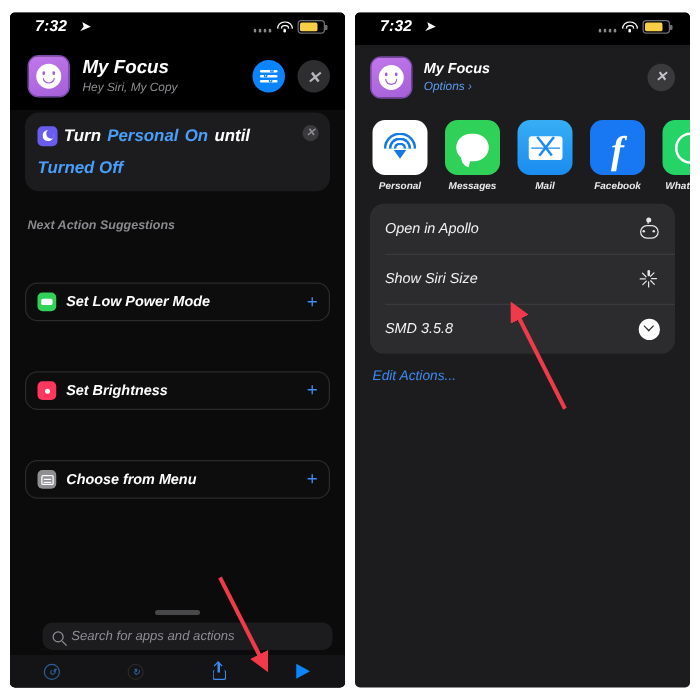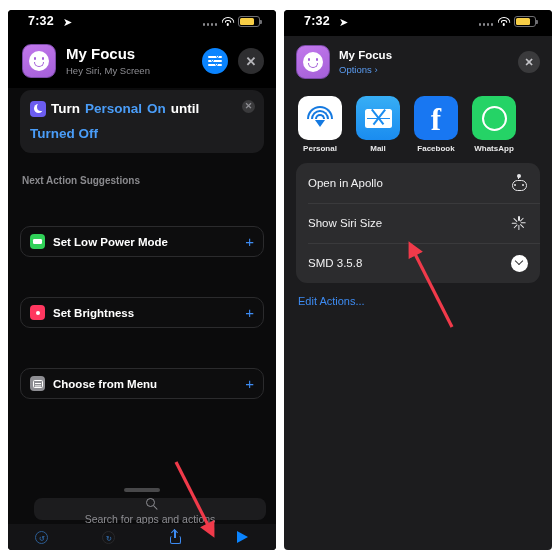--- a/index.html
+++ b/index.html
@@ -2,21 +2,21 @@
 <html><head>
 <meta charset="utf-8">
 <style>
   * { box-sizing: border-box; margin: 0; padding: 0; }
   html, body {
     width: 560px; height: 560px;
     background: #ffffff;
     font-family: "Liberation Sans", sans-serif;
     overflow: hidden;
   }
-  .stage { position: relative; width: 560px; height: 436px; background:#fff; }
+  .stage { position: relative; width: 560px; height: 436px; background:#fff;font-style:italic; }
 
   
   .phone {
     position: absolute;
     top: 10px;
     width: 268px;
     height: 540px;
     background: #000000;
     border-radius: 4px;
     overflow: hidden;
@@ -143,21 +143,21 @@
   .plus { color:#3d8bf2; font-size:15px; font-weight:300; line-height:1; }
 
   
   .grabber {
     position:absolute; left:50%; transform:translateX(-50%); bottom:58px;
     width:36px;height:4px;border-radius:2px;background:#48484a;
   }
   .search-bar {
     position:absolute; left:26px; right:10px; bottom:30px;
     height:22px; border-radius:8px; background:#1c1c1e;
-    display:flex; align-items:center; gap:6px; padding: 0 8px; flex-direction: column;
+    display:flex; align-items:center; gap:6px; padding: 0 8px;
   }
   .search-ico { width:9px;height:9px;border:1.3px solid #8e8e93;border-radius:50%;position:relative;flex:none; }
   .search-ico:after{content:"";position:absolute;right:-3.5px;bottom:-2.5px;width:4.5px;height:1.3px;background:#8e8e93;transform:rotate(45deg);}
   .search-ph { color:#8e8e93; font-size:10.5px; }
   .toolbar {
     position:absolute; left:0; right:0; bottom:0; height:26px;
     background:#141416; display:flex; align-items:center;
   }
   .tb { flex:1; display:flex; align-items:center; justify-content:center; }
   .tb-circ { width:13px;height:13px;border:1.2px solid #2c5d93;border-radius:50%;position:relative; }
@@ -259,21 +259,21 @@
     </div>
 
     <div class="sc-header">
       <div class="focus-icon">
         <div class="smiley">
             <i></i>
           </div>
       </div>
       <div class="sc-titles">
         <div class="sc-title">My Focus</div>
-        <div class="sc-sub">Hey Siri, My Screen</div>
+        <div class="sc-sub">Hey Siri, My Copy</div>
       </div>
       <div class="hdr-btn blue">
         <div class="sliders">
             <b></b>
             <b></b>
             <b></b>
             <u></u>
             <u></u>
             <u></u>
           </div>
@@ -399,20 +399,26 @@
       <div class="app">
         <div class="app-ic ic-airdrop">
           <span class="ad">
               <span class="a1"></span>
               <span class="a2"></span>
               <span class="a3"></span>
               <span class="a4"></span>
             </span>
         </div>
         <div class="app-nm">Personal</div>
+      </div>
+      <div class="app">
+        <div class="app-ic ic-msg">
+            <span class="bubble"></span>
+          </div>
+        <div class="app-nm">Messages</div>
       </div>
       <div class="app">
         <div class="app-ic ic-mail">
             <span class="env">
               <i></i>
             </span>
           </div>
         <div class="app-nm">Mail</div>
       </div>
       <div class="app">

